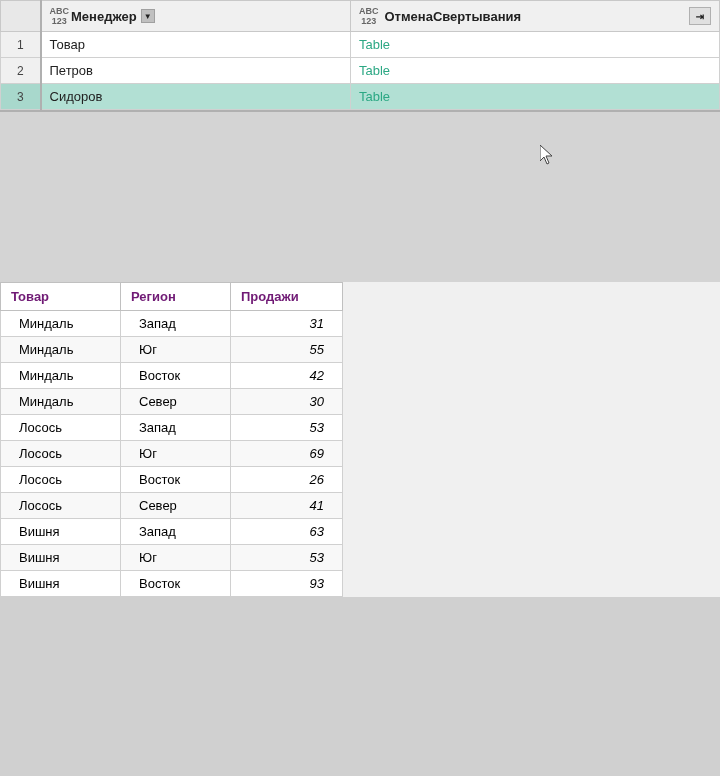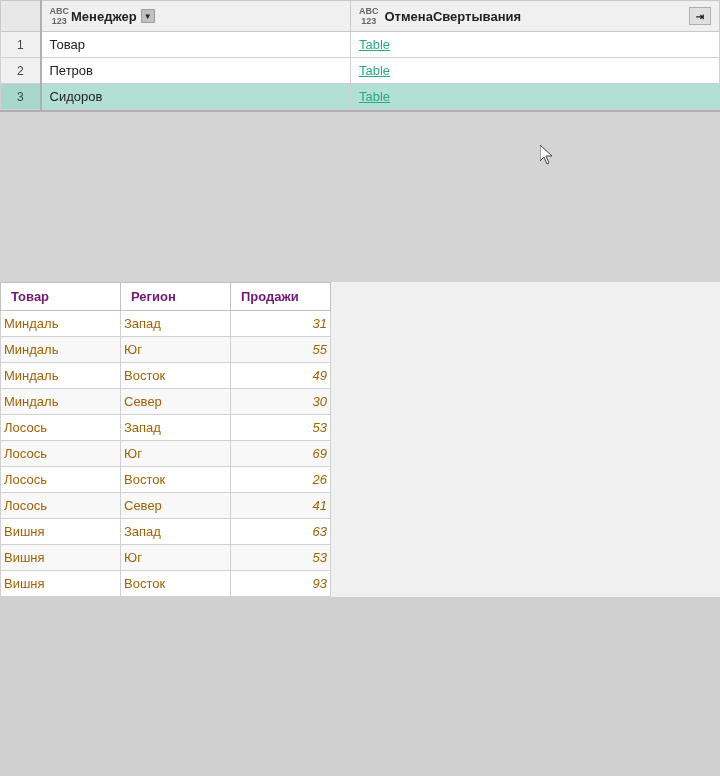--- a/index.html
+++ b/index.html
@@ -99,21 +99,20 @@
       text-align: center;
       color: #444;
       font-size: 12px;
       border-right: 2px solid #b0b0b0;
       width: 40px;
     }
 
     .top-table tbody tr td.table-link {
       color: #2ca884;
       font-weight: normal;
-      text-decoration: underline;
     }
 
     .top-table tbody tr.selected td {
       background: #b2e0d4;
     }
 
     .top-table tbody tr.selected td:first-child {
       background: #a8d8cc;
     }
 
@@ -140,36 +139,36 @@
       border: 1px solid #c0c0c0;
       padding: 6px 10px;
       font-weight: 700;
       font-size: 13px;
       color: #701a75;
       text-align: left;
     }
 
     .bottom-table td {
       border: 1px solid #d0d0d0;
-      padding: 5px 3px;
-      color: #a16207;
+      padding: 5px 18px;
+      color: #000000;
     }
 
     .bottom-table td.num {
       text-align: right;
       font-style: italic;
     }
 
     .bottom-table tr:nth-child(even) td {
       background: #f8f8f8;
     }
 
     .col-tovar { width: 120px; }
     .col-region { width: 110px; }
-    .col-prodazhi { width: 100px; }
+    .col-prodazhi { width: 112px; }
 
     .top-header-cell {
       display: flex;
       align-items: center;
     }
 
     .row-num-header {
       width: 40px;
       background: #e8e8e8 !important;
       text-align: center;
@@ -237,21 +236,21 @@
           <td class="num">31</td>
         </tr>
         <tr>
           <td>Миндаль</td>
           <td>Юг</td>
           <td class="num">55</td>
         </tr>
         <tr>
           <td>Миндаль</td>
           <td>Восток</td>
-          <td class="num">49</td>
+          <td class="num">42</td>
         </tr>
         <tr>
           <td>Миндаль</td>
           <td>Север</td>
           <td class="num">30</td>
         </tr>
         <tr>
           <td>Лосось</td>
           <td>Запад</td>
           <td class="num">53</td>

